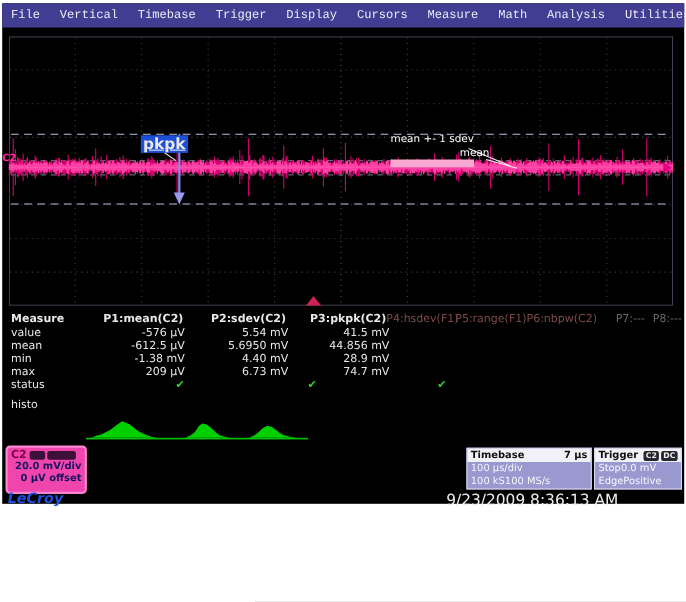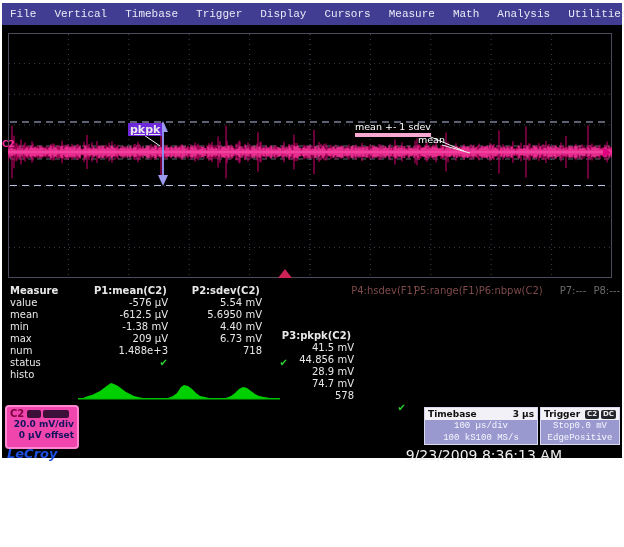--- a/index.html
+++ b/index.html
@@ -7,54 +7,54 @@
   .page{position:relative;width:624px;height:547px;background:#fff;overflow:hidden;}
   .scope{position:absolute;left:2px;top:3px;width:620px;height:455px;background:#000;}
   
   .menubar{position:absolute;left:0;top:0;width:620px;height:22px;background:#413d92;display:flex;align-items:center;}
   .menu-item{color:#e9e9f6;font-size:11px;padding:0 9px;cursor:default;white-space:nowrap;font-family:Liberation Mono, monospace;}
   .menu-item:first-child{padding-left:8px;}
   
   .grid{position:absolute;left:6px;top:30px;width:604px;height:245px;}
   .grid svg{position:absolute;left:0;top:0;}
   .anno{position:absolute;color:#fff;white-space:nowrap;}
-  .anno-pkpk{left:120px;top:90px;font-size:11px;font-weight:bold;background:#6d28d9;padding:0 2px;color:#e8e8e8;text-decoration:underline;}
-  .anno-sdev{left:347px;top:88px;font-size:9.5px;border-bottom:4px solid #f9a8d4;padding-bottom:1px;}
+  .anno-pkpk{left:120px;top:90px;font-size:14px;font-weight:bold;background:#1d4ed8;padding:0 2px;color:#e8e8e8;text-decoration:underline;}
+  .anno-sdev{left:347px;top:88px;font-size:9.5px;border-bottom:7px solid #f9a8d4;padding-bottom:13px;}
   .anno-mean{left:410px;top:101px;font-size:9.5px;}
   .chan-marker{position:absolute;left:-6px;top:106px;color:#ff2fa0;font-size:9px;font-weight:bold;}
   
   .measure{position:absolute;left:6px;top:282px;width:612px;color:#e8e8e8;}
   .mrow{display:flex;height:12px;font-size:10px;line-height:12px;}
   .c-label{width:52px;padding-left:2px;color:#e8e8e8;}
   .c-v1{width:106px;text-align:right;}
   .c-v2{width:94px;text-align:right;}
-  .c-v3{width:92px;text-align:right;margin-top:45px;}
+  .c-v3{width:92px;text-align:right;}
   .c-h4{width:62px;text-align:right;}
   .c-h5{width:66px;text-align:right;}
   .c-h6{width:64px;text-align:center;}
   .c-h7{width:44px;text-align:right;}
   .c-h8{width:34px;text-align:right;}
   .hdr{font-weight:bold;}
   .dim-red{color:#7d4a4a;font-weight:normal;}
   .dim-gray{color:#6a6a6a;font-weight:normal;}
   .check{color:#2fd42f;font-size:10px;padding-right:26px;}
-  .histo-row{display:flex;height:22px;font-size:10px;align-items:flex-start;}
+  .histo-row{display:flex;height:22px;font-size:10px;align-items:center;}
   .histo-svg{position:absolute;left:70px;top:96px;}
   
   .chanbox{position:absolute;left:3px;top:402px;width:74px;height:44px;background:#ef45ad;border:2px solid #ff86d2;border-radius:4px;box-sizing:border-box;padding:1px 3px;font-size:9px;color:#14145e;}
   .chanbox .row1{display:flex;align-items:center;gap:2px;height:11px;}
   .chan-name{font-weight:bold;color:#7c0040;font-size:10px;margin-right:1px;}
   .chan-badge{background:#3c1038;border-radius:2px;height:8px;}
   .chan-badge.b1{width:14px;}
   .chan-badge.b2{width:26px;}
   .chanbox .row2,.chanbox .row3{text-align:right;font-weight:bold;line-height:11px;}
   .brand{position:absolute;left:5px;top:443px;color:#1e4fe0;font-size:13px;font-weight:bold;font-style:italic;}
   .tbox{position:absolute;top:404px;background:#9a99cf;border:1px solid #d8d8ee;box-sizing:border-box;font-size:9px;color:#f6f6ff;}
   .tbox .thead{background:#f1f1f7;color:#111;display:flex;justify-content:space-between;align-items:center;height:12px;padding:0 3px;font-weight:bold;}
-  .tbox .trow{display:flex;justify-content:center;padding:0 3px;height:12px;line-height:12px;font-family:Liberation Mono, monospace;}
+  .tbox .trow{display:flex;justify-content:flex-start;padding:0 3px;height:12px;line-height:12px;}
   .timebase{left:422px;width:114px;height:38px;}
   .trigger{left:538px;width:80px;height:38px;}
   .tbadge{background:#26262e;color:#eee;font-size:7px;border-radius:2px;padding:0 2px;line-height:9px;margin-left:2px;}
   .thead-left{display:flex;align-items:center;}
   .timestamp{position:absolute;left:350px;top:444px;width:210px;text-align:right;color:#eee;font-size:14px;}
   
   .caption{position:absolute;left:8px;top:466px;width:600px;font-size:15.5px;font-style:italic;color:#1a1a1a;line-height:27px;font-family:"Liberation Sans",sans-serif;}
   .caption .fig-label{font-weight:bold;}
 </style>
 </head>
@@ -157,26 +157,20 @@
         <span class="c-v2">4.40 mV</span>
         <span class="c-v3">28.9 mV</span>
       </div>
       <div class="mrow">
         <span class="c-label">max</span>
         <span class="c-v1">209 µV</span>
         <span class="c-v2">6.73 mV</span>
         <span class="c-v3">74.7 mV</span>
       </div>
       <div class="mrow">
-        <span class="c-label">num</span>
-        <span class="c-v1">1.488e+3</span>
-        <span class="c-v2">718</span>
-        <span class="c-v3">578</span>
-      </div>
-      <div class="mrow">
         <span class="c-label">status</span>
         <span class="c-v1 check">✔</span>
         <span class="c-v2 check">✔</span>
         <span class="c-v3 check">✔</span>
       </div>
       <div class="histo-row">
         <span class="c-label">histo</span>
       </div>
       <svg class="histo-svg" width="205" height="20" viewBox="0 0 205 20">
         <rect x="0" y="17" width="202" height="1.5" fill="#00c000"></rect>
@@ -194,21 +188,21 @@
       </div>
       <div class="row2">20.0 mV/div</div>
       <div class="row3">0 µV offset</div>
     </div>
 
     <div class="brand">LeCroy</div>
 
     <div class="tbox timebase">
       <div class="thead">
         <span>Timebase</span>
-        <span>3 µs</span>
+        <span>7 µs</span>
       </div>
       <div class="trow">
         <span></span>
         <span>100 µs/div</span>
       </div>
       <div class="trow">
         <span>100 kS</span>
         <span>100 MS/s</span>
       </div>
     </div>

